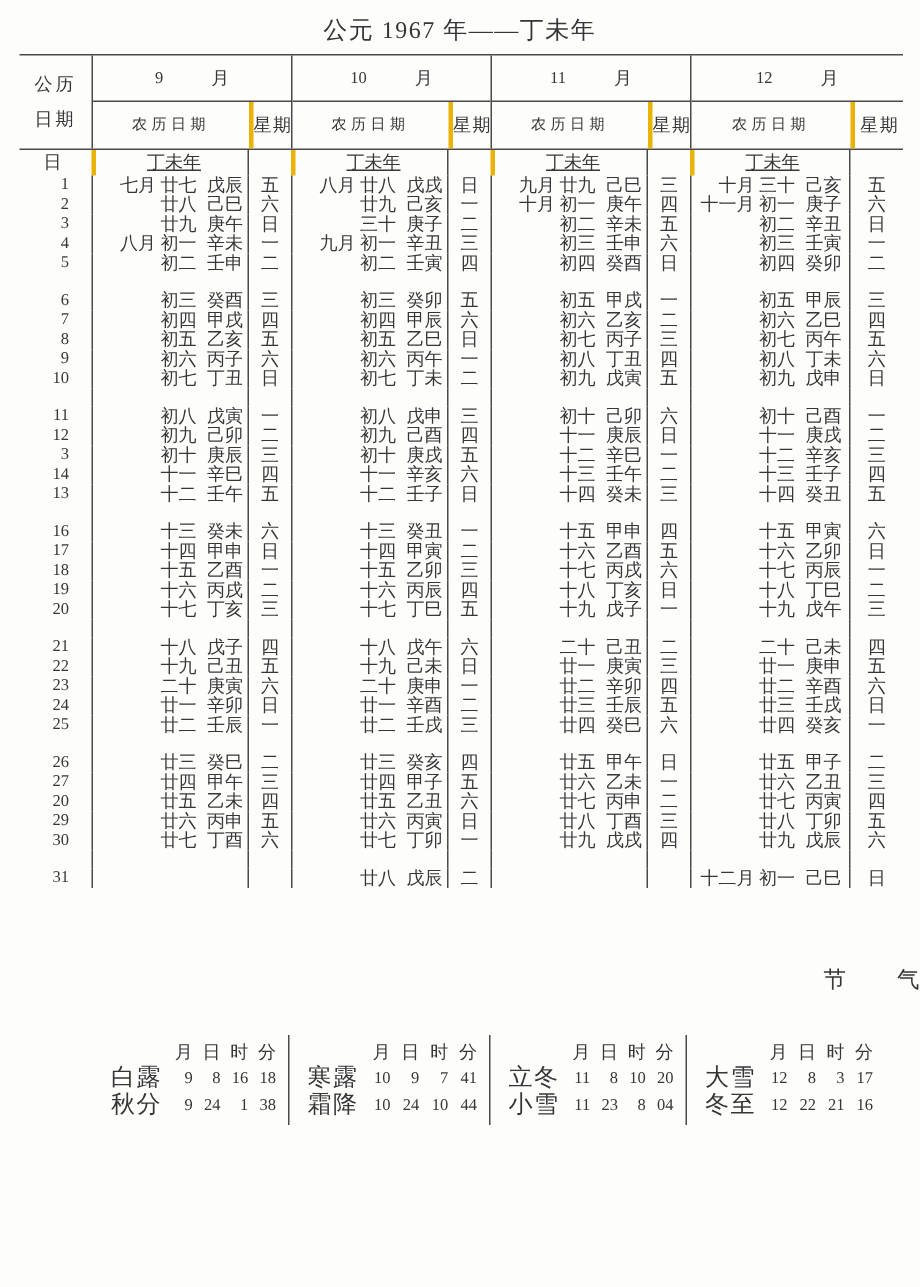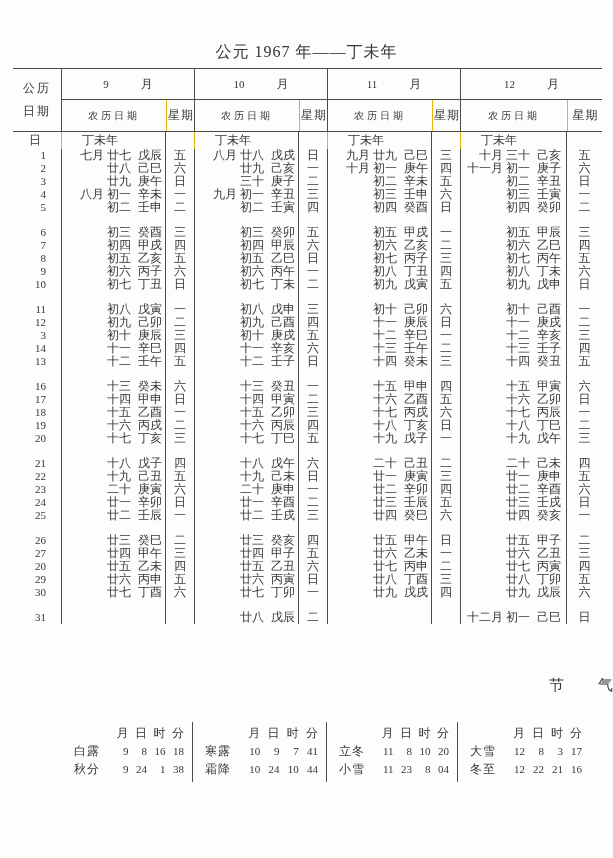--- a/index.html
+++ b/index.html
@@ -4,21 +4,21 @@
 <style>
   html,body { margin:0; padding:0; }
   body {
     width:613px; height:858px;
     background:#fdfdfc;
     color:#363636;
     font-family:"Liberation Serif","DejaVu Serif",serif;
     position:relative;
     overflow:hidden;
   }
-  .page { position:absolute; inset:0;margin-top:32px; }
+  .page { position:absolute; inset:0; }
 
   .title {
     position:absolute; top:10px; left:0; width:100%;
     text-align:center; font-size:16px; letter-spacing:1px;
   }
 
   
   .cal { position:absolute; left:13px; top:36px; width:589px; }
   .head {
     display:grid;
@@ -33,49 +33,49 @@
   .mgroup { border-left:1px solid #4a4a4a; }
   .mrow {
     height:30px; line-height:30px; border-bottom:1px solid #4a4a4a;
     display:flex; justify-content:center; gap:32px;
   }
   .mnum { font-size:11px; }
   .msuf { font-size:12px; }
   .subrow { display:grid; grid-template-columns:104px 29px; height:31px; line-height:31px; }
   .mgroup:last-child .subrow { grid-template-columns:106px 36px; }
   .lh { text-align:center; letter-spacing:3px; font-size:10px; }
-  .wh { border-left:1px solid #eab308; text-align:center; font-size:12px; letter-spacing:1px; }
+  .wh { border-left:3px solid #eab308; text-align:center; font-size:12px; letter-spacing:1px; }
 
   .row {
     display:grid;
     grid-template-columns:48px 104px 29px 104px 29px 104px 29px 106px 36px;
     height:13px; line-height:13px; font-size:12px;
   }
   .row.yrow { height:17px; line-height:17px; }
   .row.gap  { height:12px; }
   .c.day   { text-align:right; padding-right:15px; font-size:11px; }
   .c.day-y { padding-right:20px; font-size:12px; }
   .c.lunar { border-left:1px solid #4a4a4a; display:grid; grid-template-columns:42px 30px 32px; }
-  .c.lunar-y { border-left:1px solid #eab308; padding-left:20px; }
+  .c.lunar-y { border-left:3px solid #eab308; padding-left:34px;text-decoration:underline; }
   .c.week  { border-left:1px solid #4a4a4a; text-align:center; }
   .lm { text-align:right; white-space:nowrap; }
   .ld { text-align:center; }
   .gz { text-align:center; }
 
   
   .jq-title { position:absolute; top:644px; left:0; width:100%; text-align:right; font-size:15px; }
   .jq-title span { letter-spacing:34px; margin-right:-34px; }
   .jq-table {
     position:absolute; top:690px; left:62px;
     display:grid; grid-template-columns:130px 134px 131px 133px;
   }
   .jq-group { border-left:1px solid #4a4a4a; padding:2px 8px 4px 12px; }
   .jq-group:first-child { border-left:none; }
   .jq-row { display:grid; grid-template-columns:36px 1fr 1fr 1fr 1fr; height:18px; line-height:18px; }
-  .jq-name { font-size:12px; letter-spacing:1px; }
+  .jq-name { font-size:16px; letter-spacing:1px; }
   .jq-v { text-align:right; font-size:11px; }
   .jq-head .jq-v { font-size:12px; }
 </style>
 </head>
 <body>
 
 <div class="page">
 
   <div class="title">公元 1967 年——丁未年</div>
 

